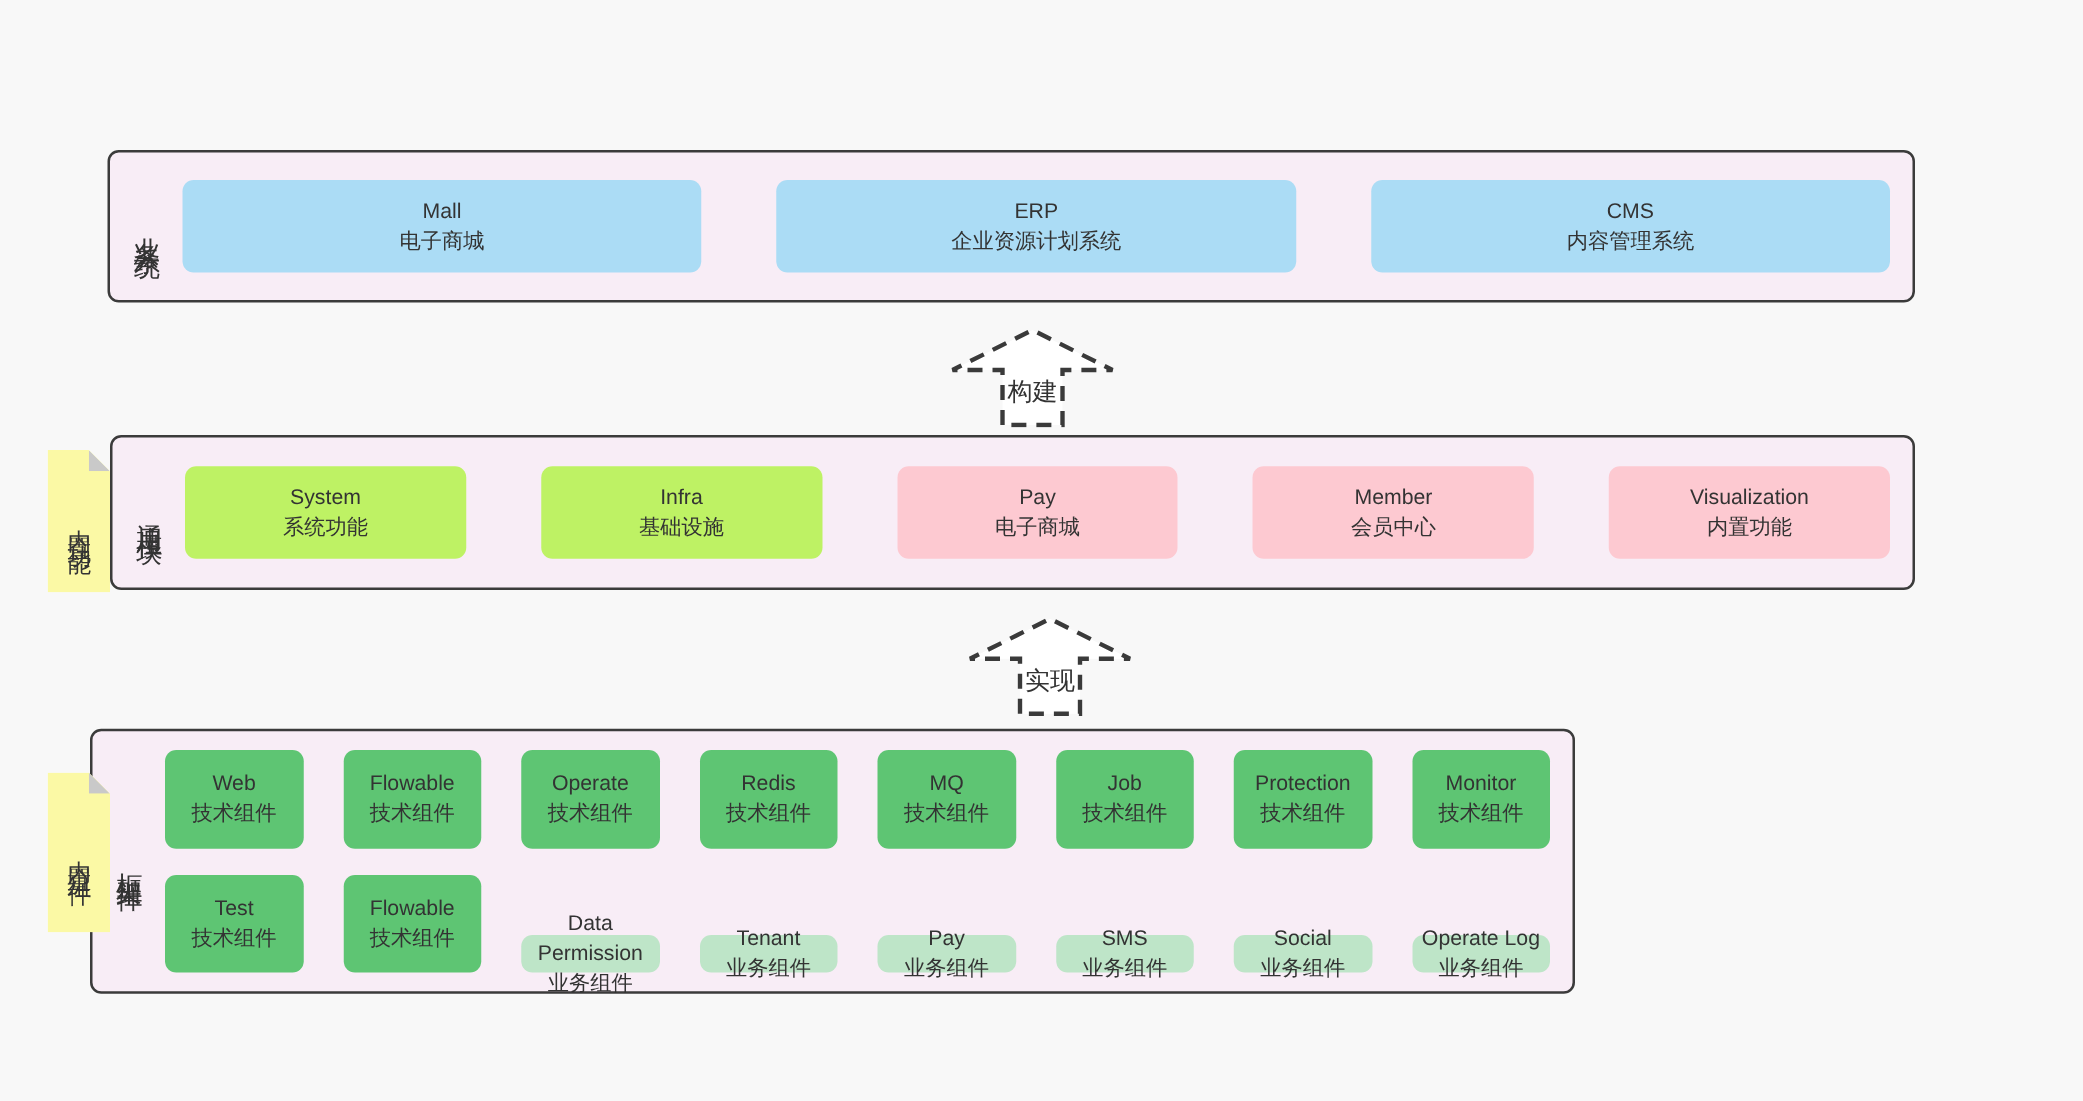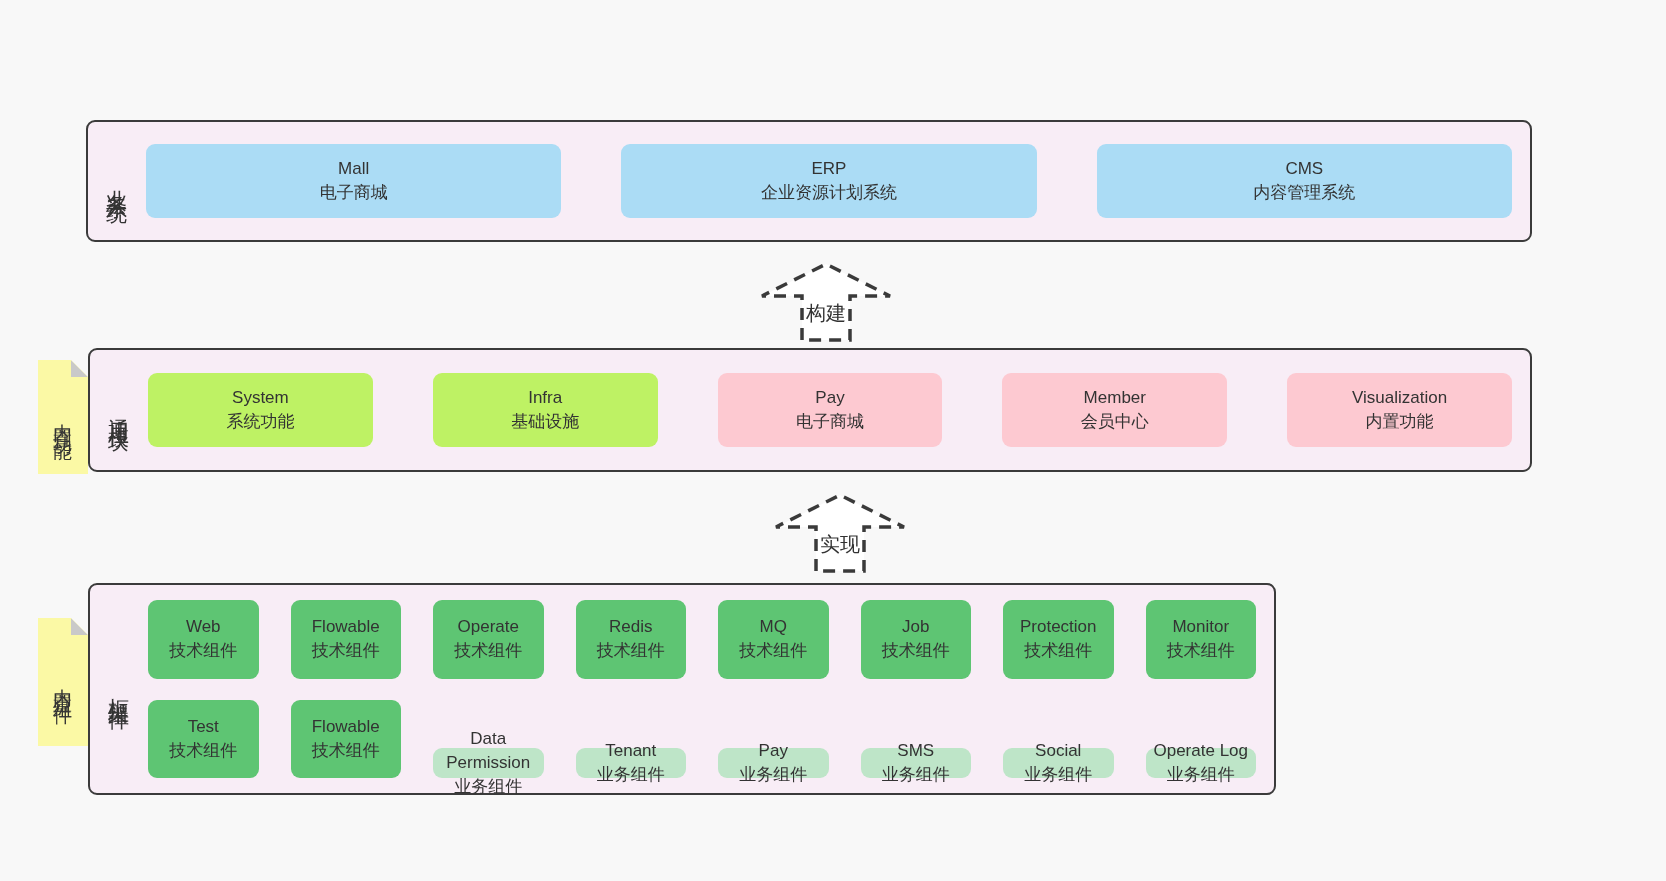--- a/index.html
+++ b/index.html
@@ -11,21 +11,21 @@
   .layer {
     position:absolute;
     background:#f8edf6;
     border:2px solid #3b3b3b;
     border-radius:9px;
     display:flex;
     align-items:stretch;
   }
   #layer-business   { left:86px;  top:120px; width:1446px; height:122px; }
   #layer-modules    { left:88px;  top:348px; width:1444px; height:124px; }
-  #layer-framework  { left:88px;  top:583px; width:1188px; height:212px; }
+  #layer-framework  { left:72px;  top:583px; width:1188px; height:212px; }
 
   .layer-label {
     width:58px; flex:0 0 58px;
     display:flex; align-items:center; justify-content:center;
   }
   .layer-label span {
     writing-mode:vertical-rl; text-orientation:upright;
     font-size:21px; letter-spacing:4px; color:#333; line-height:1;
   }
 

